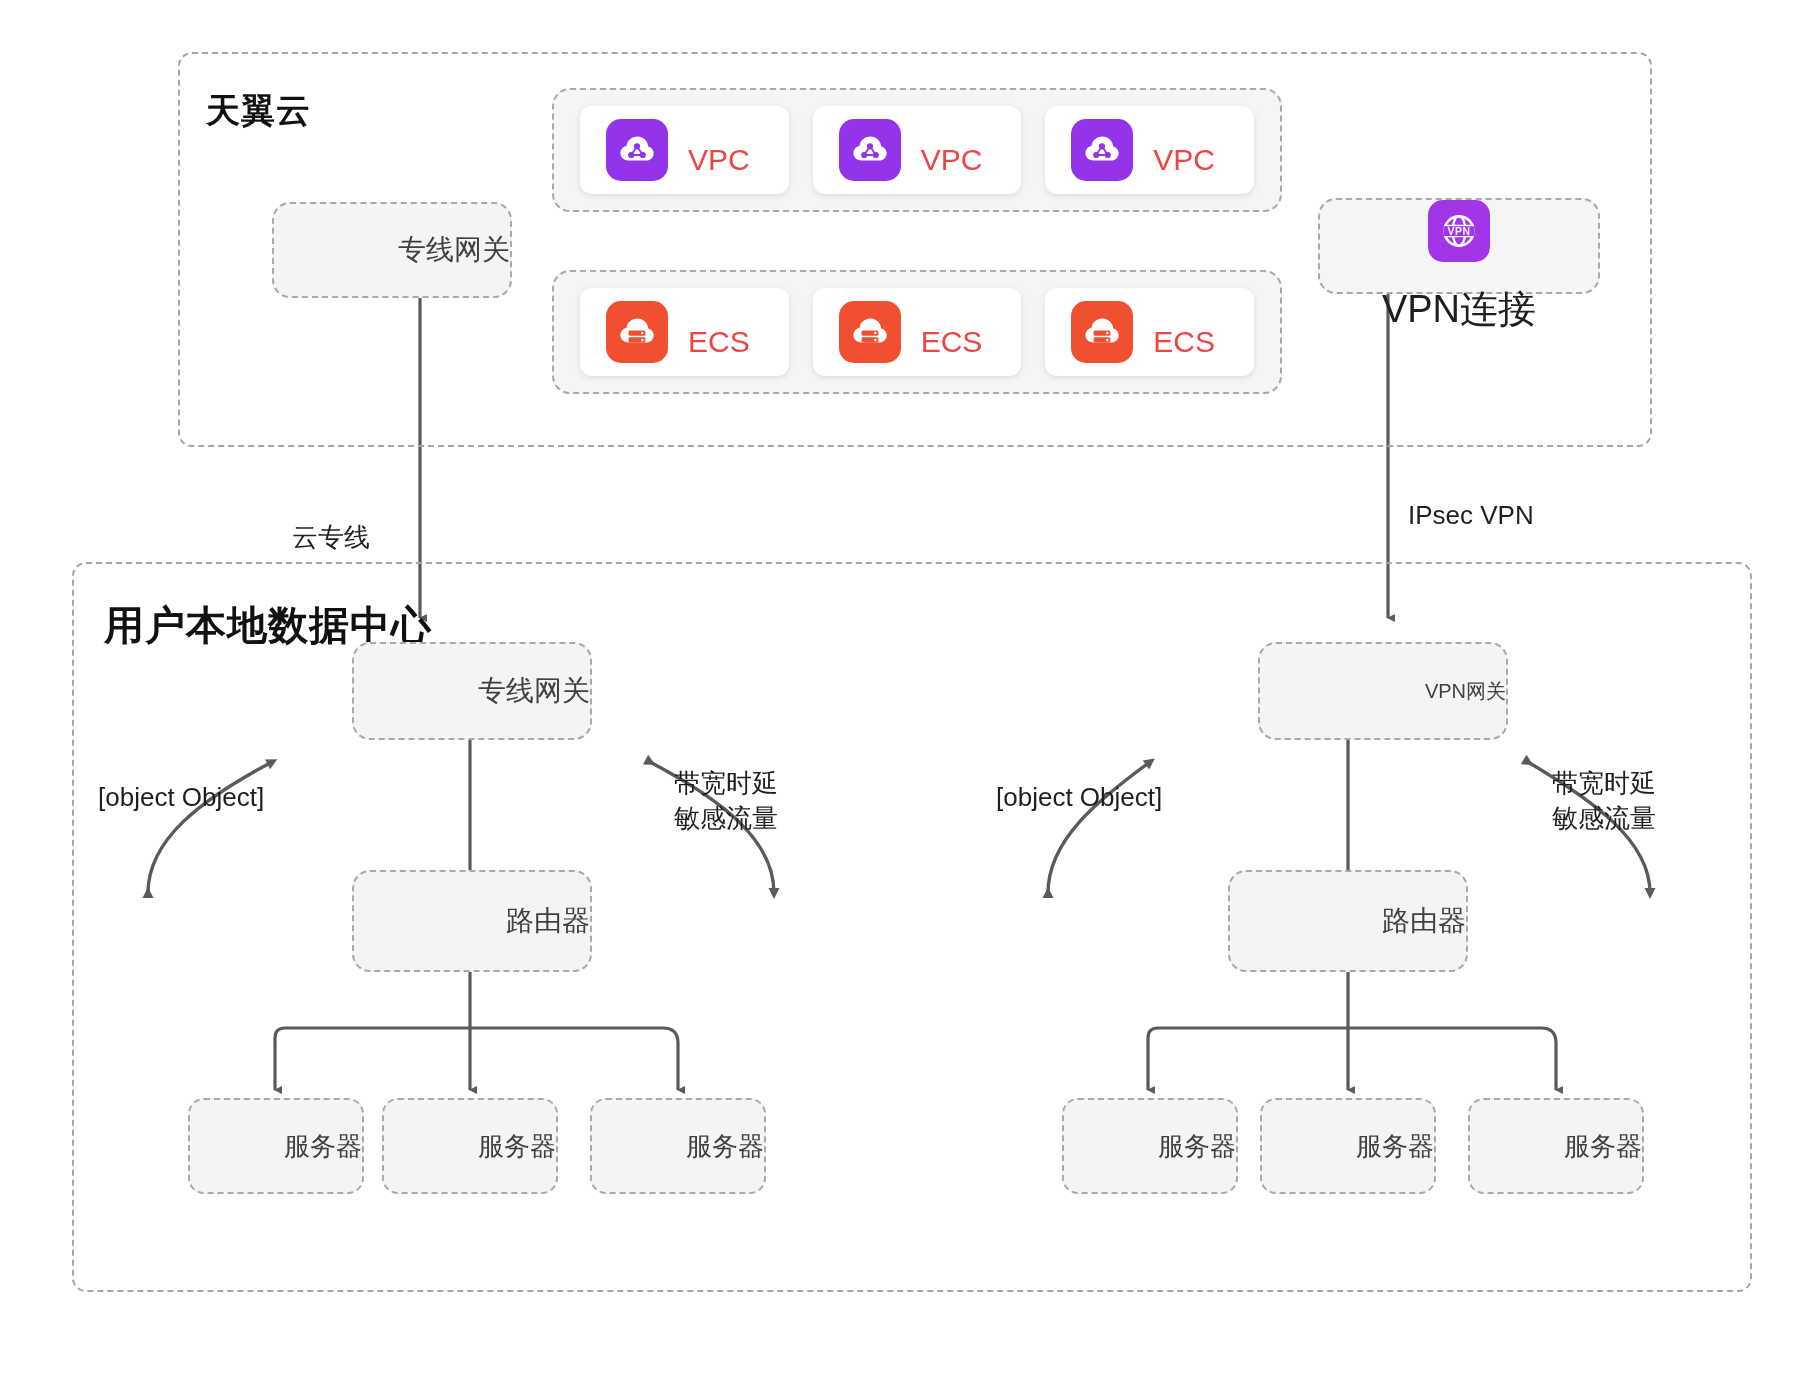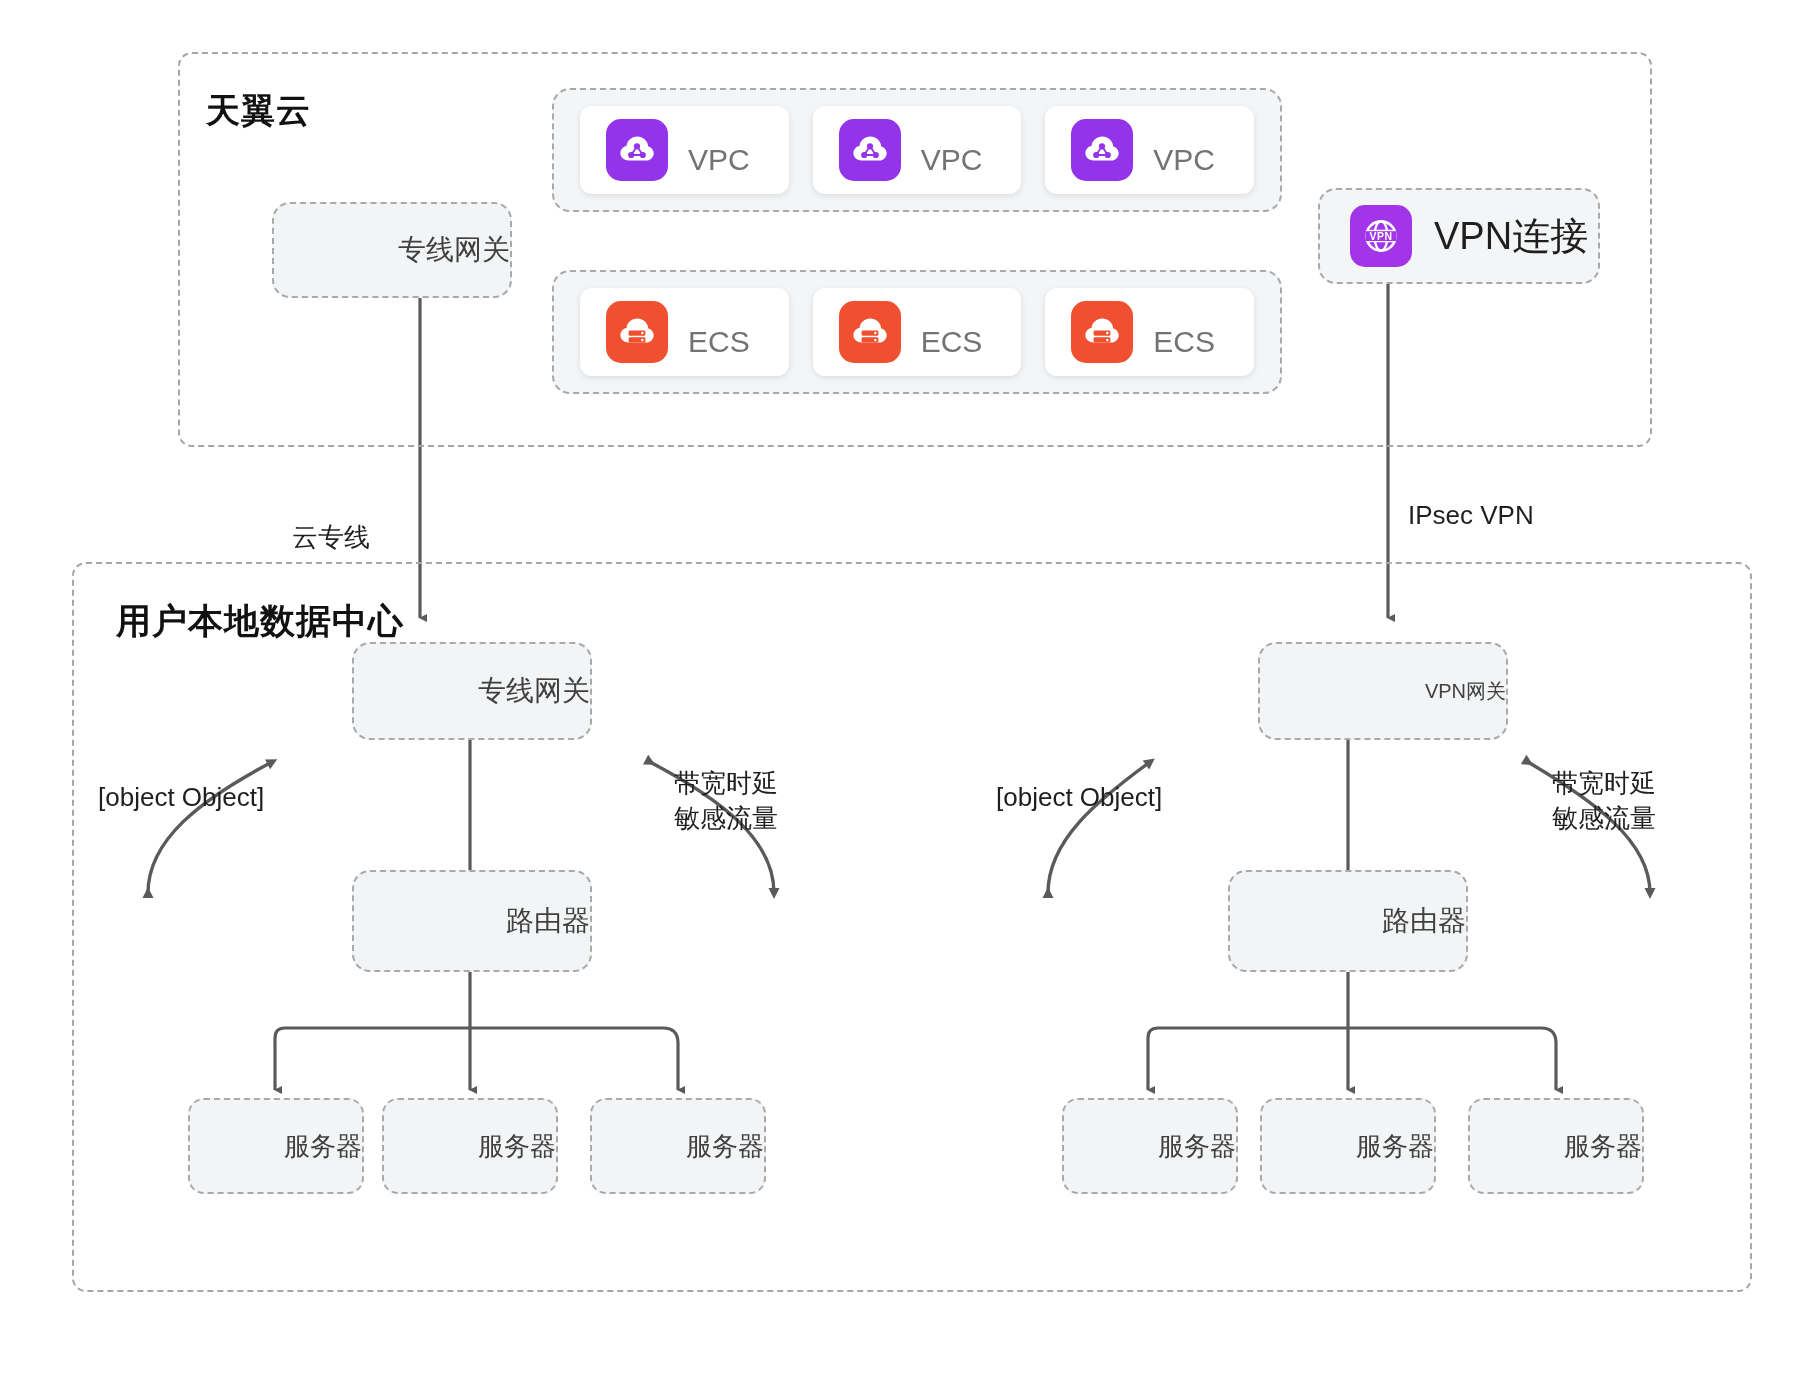--- a/index.html
+++ b/index.html
@@ -55,21 +55,21 @@
     box-sizing:border-box;
     background:#ffffff;
     border-radius:12px;
     box-shadow:0 2px 6px rgba(0,0,0,0.10);
     display:flex;align-items:center;
     gap:20px;
     padding:0 26px;
     height:88px;
     flex:1 1 0;
   }
-  .card-label{font-size:30px;color:#737373;white-space:nowrap;margin-top:20px;}
+  .card-label{font-size:30px;color:#ef4444;white-space:nowrap;margin-top:20px;}
 
   
   .icon-tile{
     width:62px;height:62px;border-radius:15px;
     flex:0 0 auto;
     display:flex;align-items:center;justify-content:center;
   }
   .icon-tile svg{display:block;}
 
   
@@ -215,38 +215,38 @@
           <rect x="11.6" y="18.4" width="16.8" height="5.4" rx="1.4" fill="#f0502f"></rect>
           <rect x="11.6" y="25.2" width="16.8" height="5.4" rx="1.4" fill="#f0502f"></rect>
           <circle cx="25.3" cy="21.1" r="1.25" fill="#ffffff"></circle>
           <circle cx="25.3" cy="27.9" r="1.25" fill="#ffffff"></circle>
         </svg>
       </span>
       <span class="card-label">ECS</span>
     </div>
   </div>
 
-  <div class="vpnpanel" style="left:1318px;top:188px;width:282px;height:96px;">
+  <div class="vpnpanel" style="left:1318px;top:198px;width:282px;height:96px;flex-direction:column;">
     <span class="icon-tile" style="background:#a335e8;">
       <svg width="42" height="42" viewBox="0 0 42 42">
         <circle cx="21" cy="21" r="14.6" fill="none" stroke="#ffffff" stroke-width="2.6"></circle>
         <ellipse cx="21" cy="21" rx="6.6" ry="14.6" fill="none" stroke="#ffffff" stroke-width="2.3"></ellipse>
         <path d="M7.2 16.0 H34.8 M7.2 26.0 H34.8" stroke="#ffffff" stroke-width="2.3"></path>
         <rect x="5.4" y="16.2" width="31.2" height="9.8" fill="#a335e8"></rect>
         <text x="21" y="25.1" font-family="Liberation Sans, sans-serif" font-size="10.4" font-weight="bold" fill="#ffffff" text-anchor="middle" letter-spacing="0.6">VPN</text>
       </svg>
     </span>
     <span class="vpn-label">VPN连接</span>
   </div>
 
   <div class="edge-label" style="left:292px;top:520px;">云专线</div>
   <div class="edge-label" style="left:1408px;top:498px;">IPsec VPN</div>
 
   <div class="zone" style="left:72px;top:562px;width:1680px;height:730px;"></div>
-  <div class="zone-title" style="left:116px;top:598px;font-size:35px;">用户本地数据中心</div>
+  <div class="zone-title" style="left:104px;top:598px;font-size:40px;">用户本地数据中心</div>
 
   <div class="node" style="left:352px;top:642px;width:240px;height:98px;font-size:28px;">
     <span>专线网关</span>
   </div>
 
   <div class="node" style="left:352px;top:870px;width:240px;height:102px;font-size:28px;">
     <span>路由器</span>
   </div>
 
   <div class="edge-label" style="left:98px;top:780px;">[object Object]</div>

